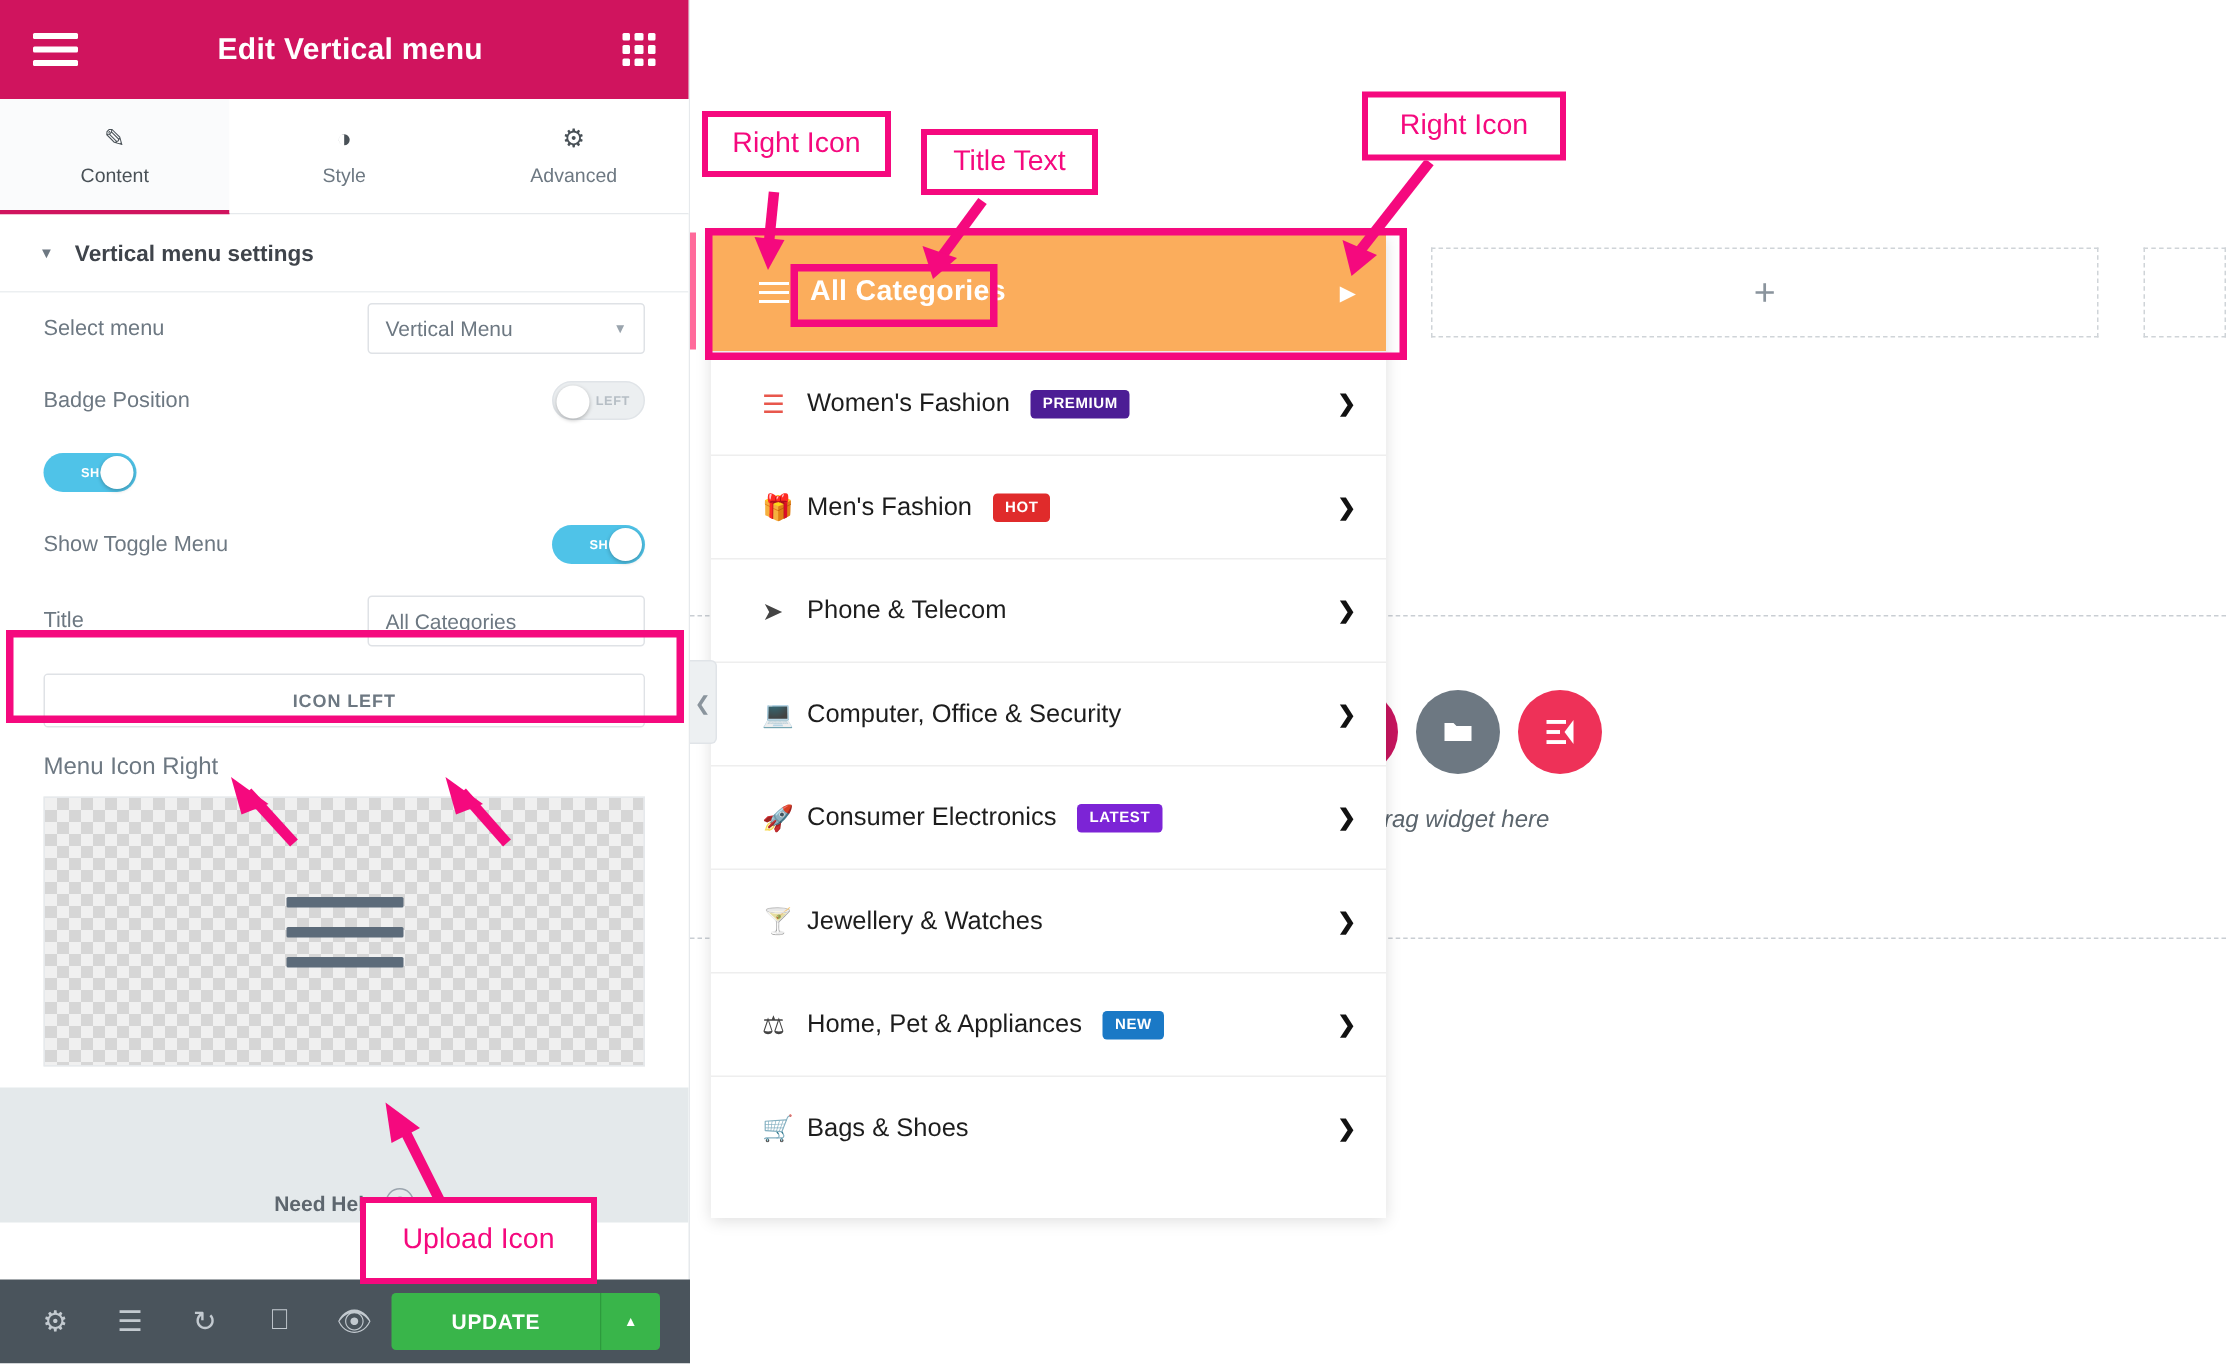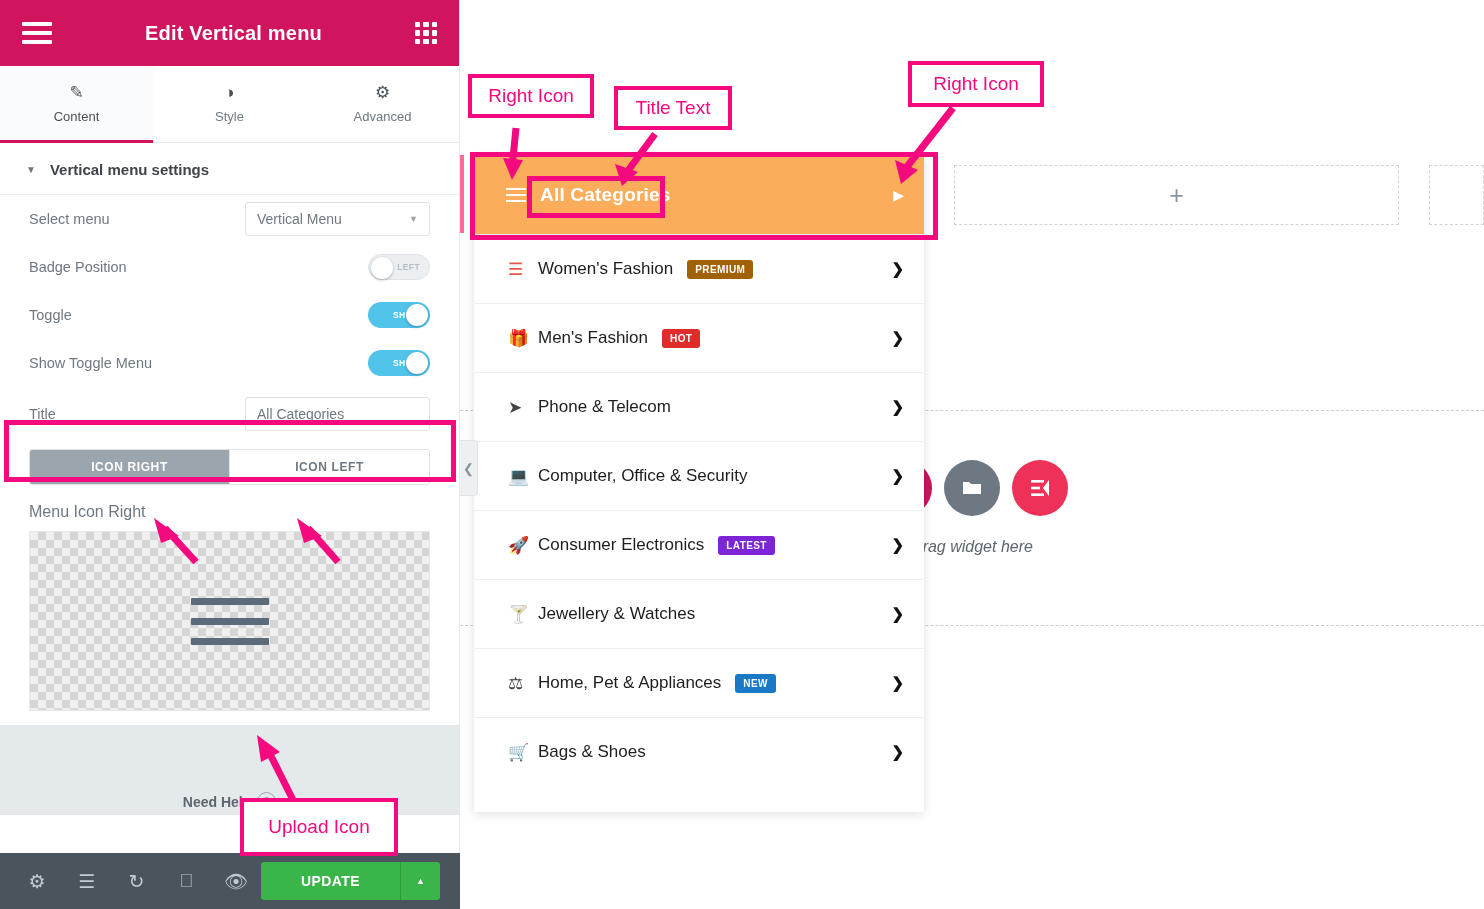--- a/index.html
+++ b/index.html
@@ -239,42 +239,40 @@
 
       <div class="row">
         <span class="row-label">Badge Position</span>
         <div class="toggle off">
           <span class="tlabel">LEFT</span>
           <span class="knob"></span>
         </div>
       </div>
 
       <div class="row">
-        <span class="row-label">Toggle</span>
         <div class="toggle on">
           <span class="tlabel">SHOW</span>
           <span class="knob"></span>
         </div>
       </div>
 
       <div class="row">
         <span class="row-label">Show Toggle Menu</span>
         <div class="toggle on">
           <span class="tlabel">SHOW</span>
           <span class="knob"></span>
         </div>
       </div>
 
       <div class="row" style="height:54px;">
         <span class="row-label">Title</span>
         <input class="txtin" type="text" value="All Categories" style="">
       </div>
 
       <div id="segmented">
-        <div class="seg active">ICON RIGHT</div>
         <div class="seg">ICON LEFT</div>
       </div>
 
       <div id="icon-label">Menu Icon Right</div>
 
       <div id="icon-preview">
         <div class="bars">
             <i></i>
             <i></i>
             <i></i>
@@ -351,21 +349,21 @@
             <i></i>
             <i></i>
           </span>
         <span id="menu-head-title">All Categories</span>
         <span id="menu-head-arrow">▶</span>
       </div>
 
       <div class="mitem">
         <span class="mi-icon red">☰</span>
         <span class="mi-label">Women's Fashion</span>
-        <span class="badge" style="background:#a16207;">PREMIUM</span>
+        <span class="badge" style="background:#4c1d95;">PREMIUM</span>
         <span class="mi-arrow">❯</span>
       </div>
 
       <div class="mitem">
         <span class="mi-icon">🎁</span>
         <span class="mi-label">Men's Fashion</span>
         <span class="badge" style="background:#e02b2b;">HOT</span>
         <span class="mi-arrow">❯</span>
       </div>
 

